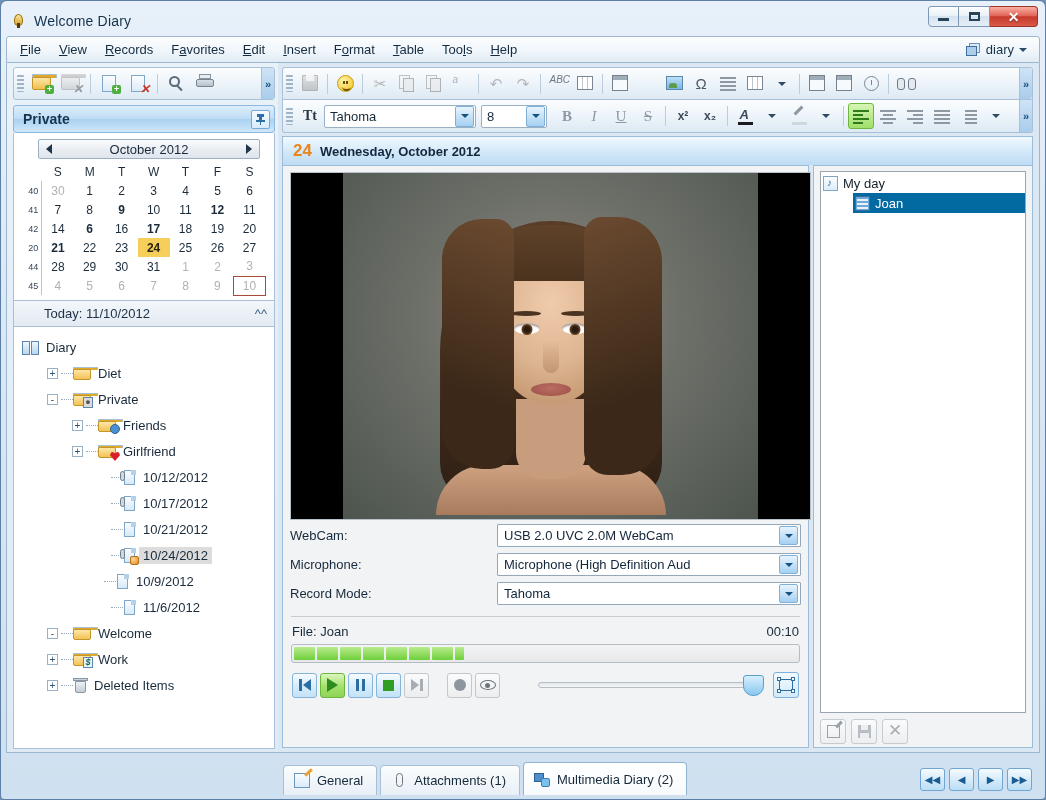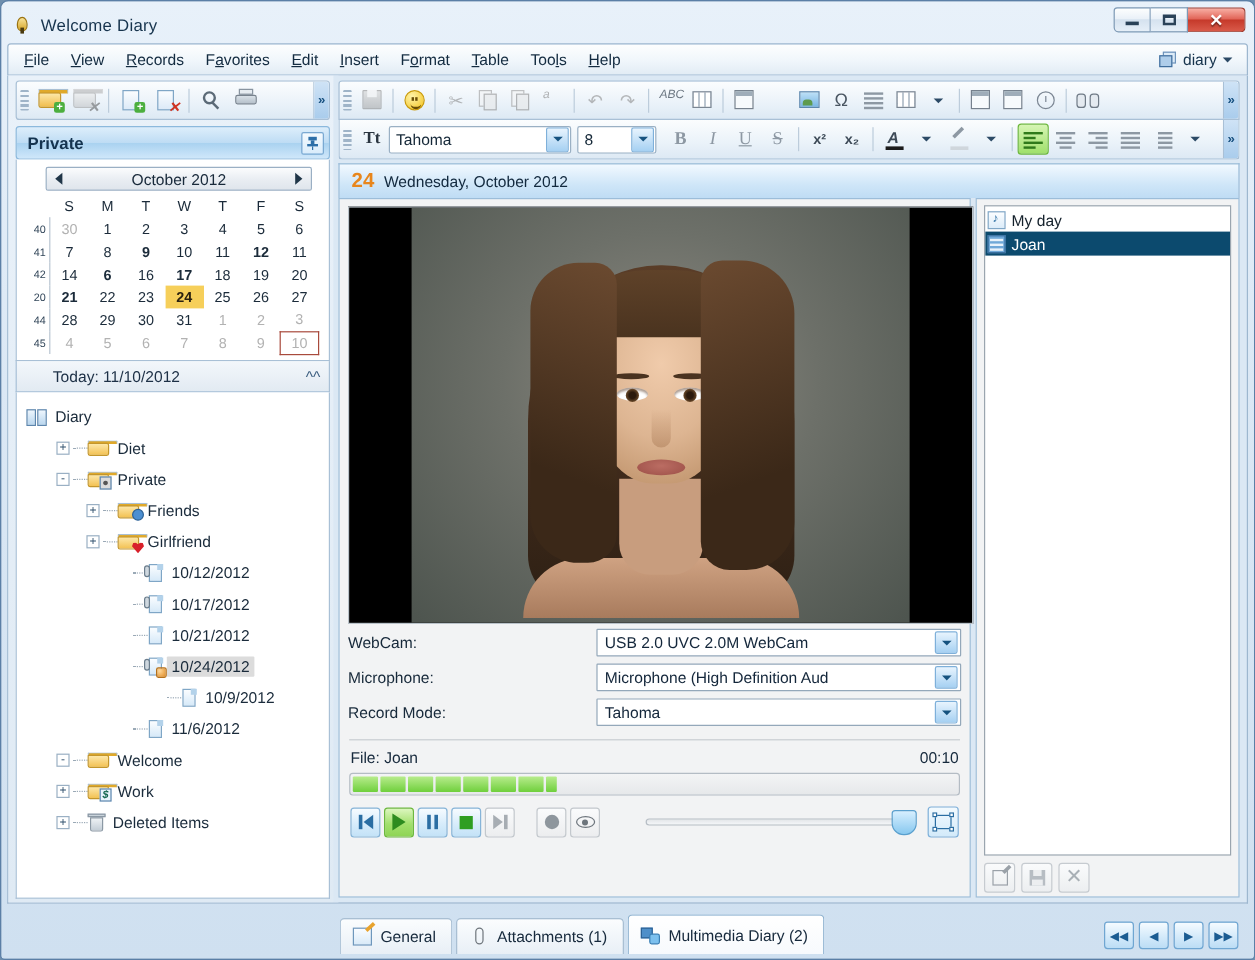--- a/index.html
+++ b/index.html
@@ -277,21 +277,21 @@
   .fbtn.active{background:linear-gradient(180deg,#d6f5b4,#9fe06a);border:1px solid #6db83c;}
 
   
   #rec-header {
     height:29px; flex:0 0 29px; margin-top:3px;
     background: linear-gradient(180deg,#f2f9ff,#cfe6f8 60%,#bfdcf4);
     border:1px solid #9cbdd9; border-bottom:none;
     display:flex; align-items:center; padding:0 10px; gap:8px;
   }
   #rec-day { font-size:17px; font-weight:bold; color:#e8861c; }
-  #rec-title { font-size:13px; font-weight:normal; color:#12293e; }
+  #rec-title { font-size:13px; font-weight:bold; color:#12293e; }
 
   #panes { flex:1 1 auto; display:flex; min-height:0; gap:4px; }
 
   
   #mediapane {
     flex:1 1 auto; min-width:0; background:#f2f3f4;
     border:1px solid #9cbdd9; display:flex; flex-direction:column;
     padding: 5px 7px 4px 7px;
   }
   #video {
@@ -381,21 +381,21 @@
   .g-fs{width:14px;height:12px;border:1px solid #2b6ea3;position:relative;}
   .g-fs i{position:absolute;width:4px;height:4px;border:1px solid #2b6ea3;background:#fff;}
   .g-fs i:nth-child(1){left:-3px;top:-3px;} .g-fs i:nth-child(2){right:-3px;top:-3px;}
   .g-fs i:nth-child(3){left:-3px;bottom:-3px;} .g-fs i:nth-child(4){right:-3px;bottom:-3px;}
 
   
   #listpane { width:220px; flex:0 0 220px; background:#f2f3f4; border:1px solid #9cbdd9;
     display:flex; flex-direction:column; padding:5px 6px 4px 6px; }
   #mlist { flex:1 1 auto; background:#fff; border:1px solid #9aa5af; overflow:hidden; padding-top:1px;}
   .litem { height:20px; display:flex; align-items:center; padding:0 2px; font-size:13px; color:#15212c; }
-  .litem.sel { background:#0c4a6e; color:#fff; }
+  .litem.sel { background:#0369a1; color:#fff;margin-left:32px; }
   .li-icon { width:15px;height:15px;margin-right:5px;flex:0 0 15px;position:relative;}
   .li-note .pg{position:absolute;inset:0;background:linear-gradient(180deg,#fbfdff,#dcecf9);border:1px solid #7fa6c6;}
   .li-note .n{position:absolute;left:4px;top:2px;color:#2b6ea3;font-size:10px;line-height:10px;}
   .li-film{position:absolute;inset:0;background:#6fa8d8;border:1px solid #3a6e9e;}
   .li-film i{position:absolute;left:1px;right:1px;height:2px;background:#e8f2fa;}
   .li-film i:nth-child(1){top:2px;} .li-film i:nth-child(2){top:6px;} .li-film i:nth-child(3){top:10px;}
   #listbtns { height:30px; flex:0 0 30px; display:flex; align-items:center; gap:5px; padding-top:6px;}
   .lbtn{width:26px;height:25px;border:1px solid #c6cbd0;border-radius:3px;
     background:linear-gradient(180deg,#fafbfc,#eceef0);display:flex;align-items:center;justify-content:center;}
   .g-edit{width:13px;height:13px;border:1px solid #9aa1a8;position:relative;}
@@ -745,21 +745,21 @@
             <span style="width:14px;flex:0 0 14px;"></span>
             <span class="dots"></span>
             <span class="icon-doc">
               <i class="pg"></i>
               <i class="fold"></i>
               <i class="badge-clip"></i>
               <i class="badge-media"></i>
             </span>
             <span class="tlabel">10/24/2012</span>
           </div>
-          <div class="tnode" style="padding-left:111px;">
+          <div class="tnode" style="padding-left:76px;">
             <span style="width:14px;flex:0 0 14px;"></span>
             <span class="dots"></span>
             <span class="icon-doc">
               <i class="pg"></i>
               <i class="fold"></i>
             </span>
             <span class="tlabel">10/9/2012</span>
           </div>
           <div class="tnode" style="padding-left:83px;">
             <span style="width:14px;flex:0 0 14px;"></span>

